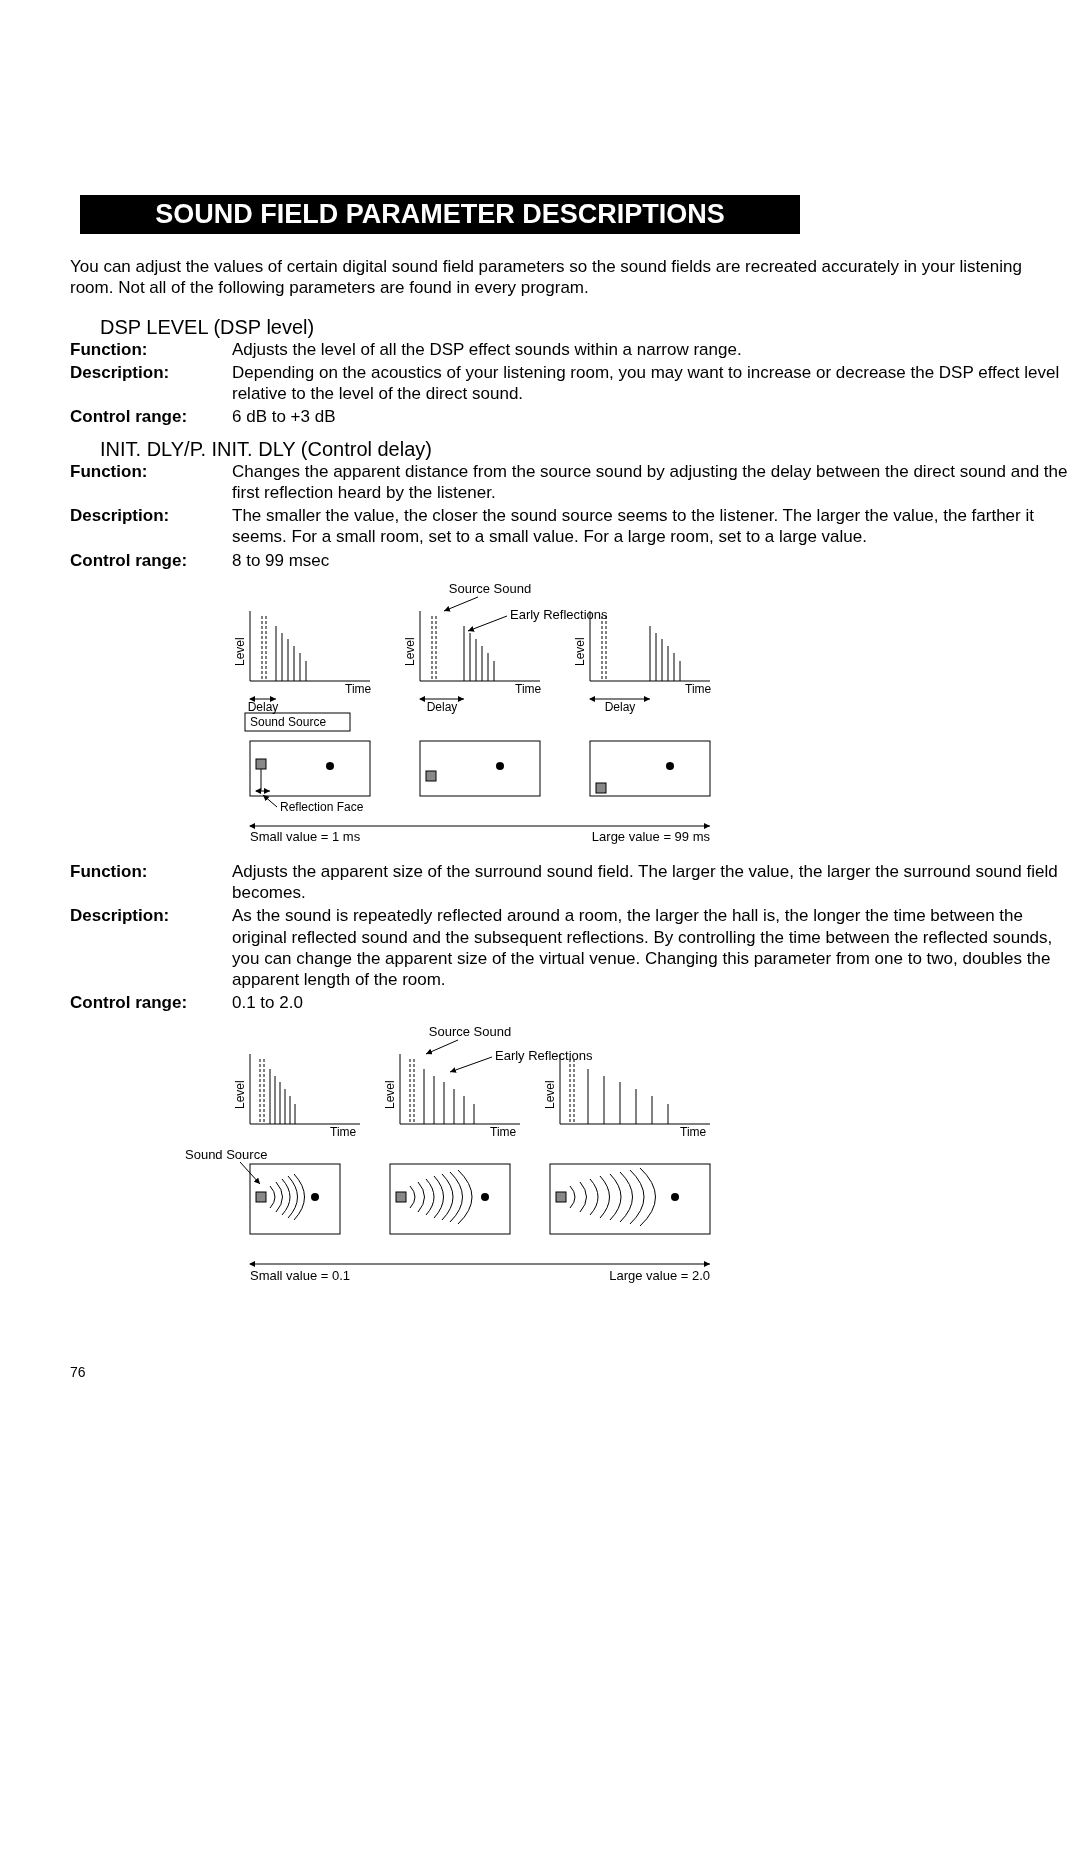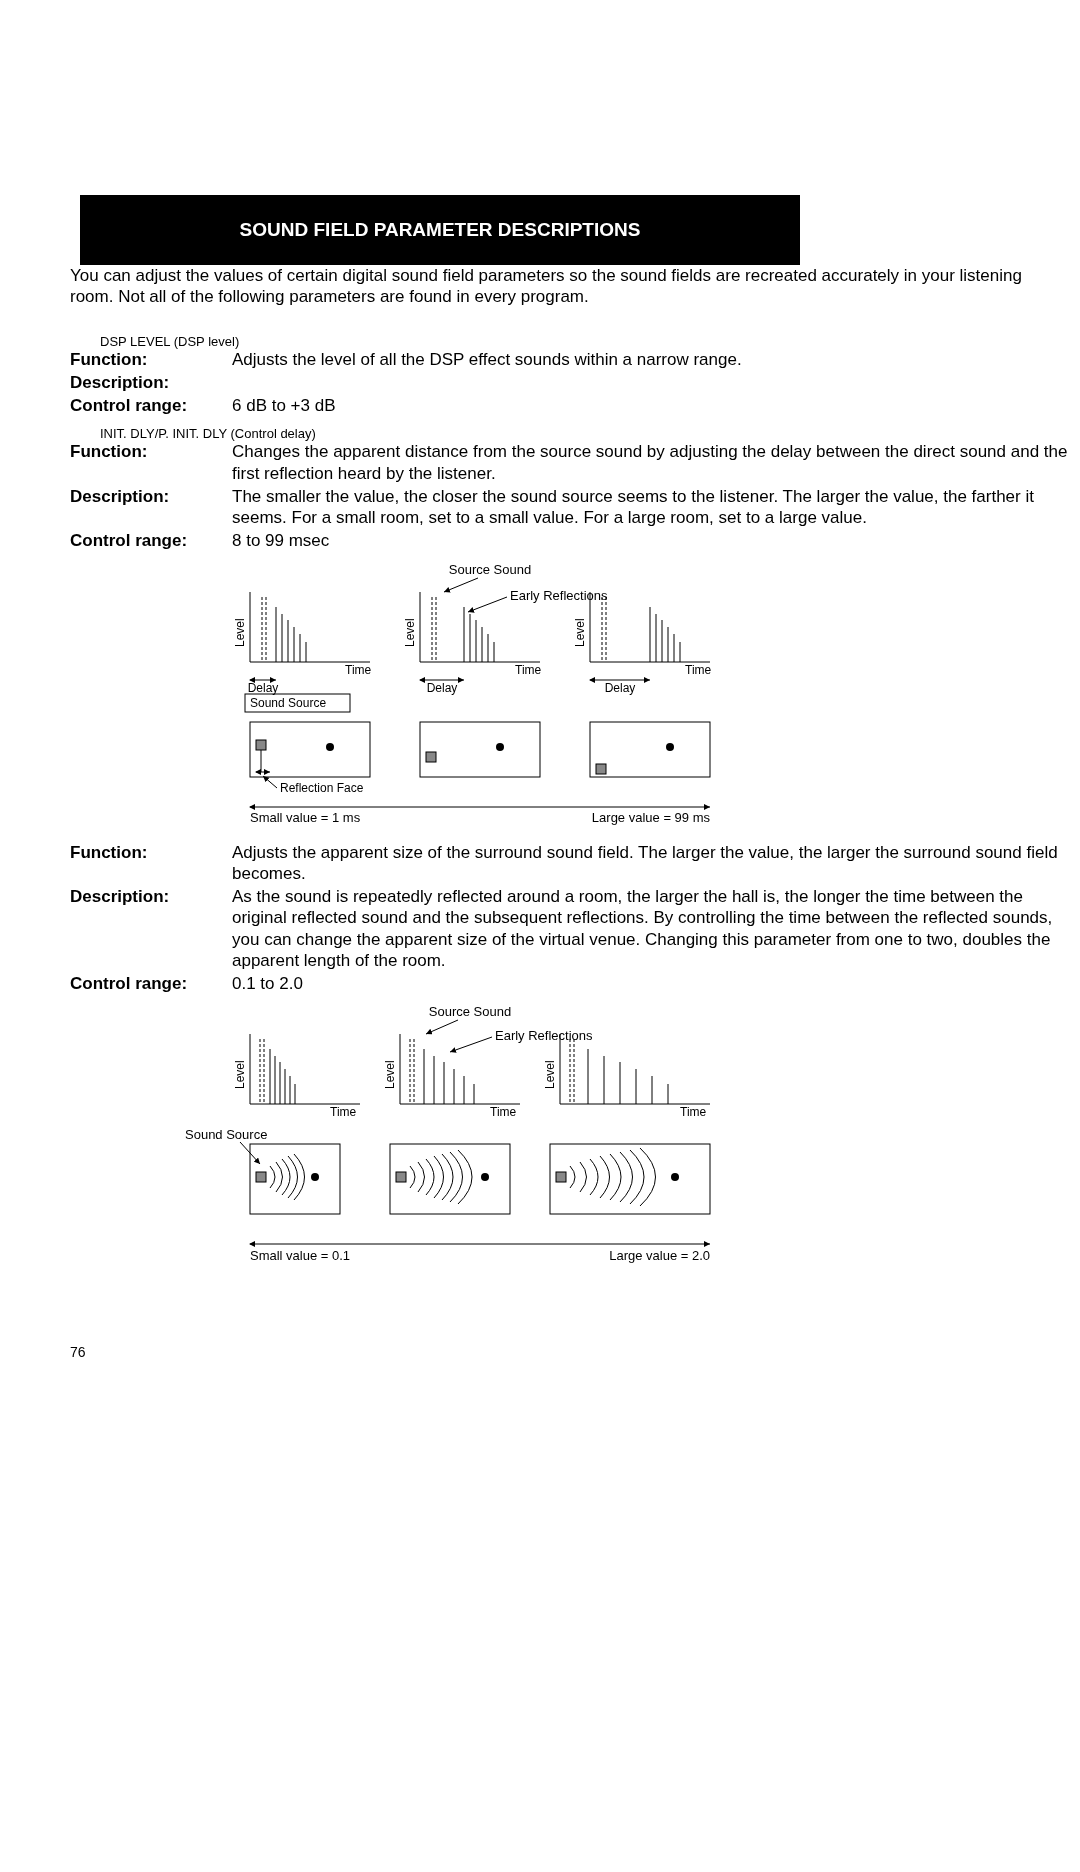--- a/index.html
+++ b/index.html
@@ -12,33 +12,34 @@
     width: 1080px;
   }
   .page {
     padding: 195px 0 0 70px;
     width: 1000px;
   }
   .title-bar {
     background: #000;
     color: #fff;
     font-weight: bold;
-    font-size: 19px;
+    font-size: 27px;
     text-align: center;
-    padding: 24px 0;
+    padding: 4px 0;
+    margin-bottom: 22px;
     width: 720px;
     margin-left: 10px;
   }
   .intro {
     font-size: 17px;
     line-height: 1.25;
-    margin-bottom: 26px;
+    margin-bottom: 17px;
   }
   .param-title {
-    font-size: 13px;
+    font-size: 20px;
     margin-left: 30px;
     margin-top: 10px;
   }
   .param-row {
     display: flex;
     font-size: 17px;
     line-height: 1.25;
     margin-bottom: 2px;
   }
   .param-label {
@@ -70,20 +71,21 @@
 
   <div class="intro">You can adjust the values of certain digital sound field parameters so the sound fields are recreated accurately in your listening room. Not all of the following parameters are found in every program.</div>
 
   <div class="param-title">DSP LEVEL (DSP level)</div>
   <div class="param-row">
     <div class="param-label">Function:</div>
     <div class="param-value">Adjusts the level of all the DSP effect sounds within a narrow range.</div>
   </div>
   <div class="param-row">
     <div class="param-label">Description:</div>
+    <div class="param-value">Depending on the acoustics of your listening room, you may want to increase or decrease the DSP effect level relative to the level of the direct sound.</div>
   </div>
   <div class="param-row">
     <div class="param-label">Control range:</div>
     <div class="param-value">6 dB to +3 dB</div>
   </div>
 
   <div class="param-title">INIT. DLY/P. INIT. DLY (Control delay)</div>
   <div class="param-row">
     <div class="param-label">Function:</div>
     <div class="param-value">Changes the apparent distance from the source sound by adjusting the delay between the direct sound and the first reflection heard by the listener.</div>

